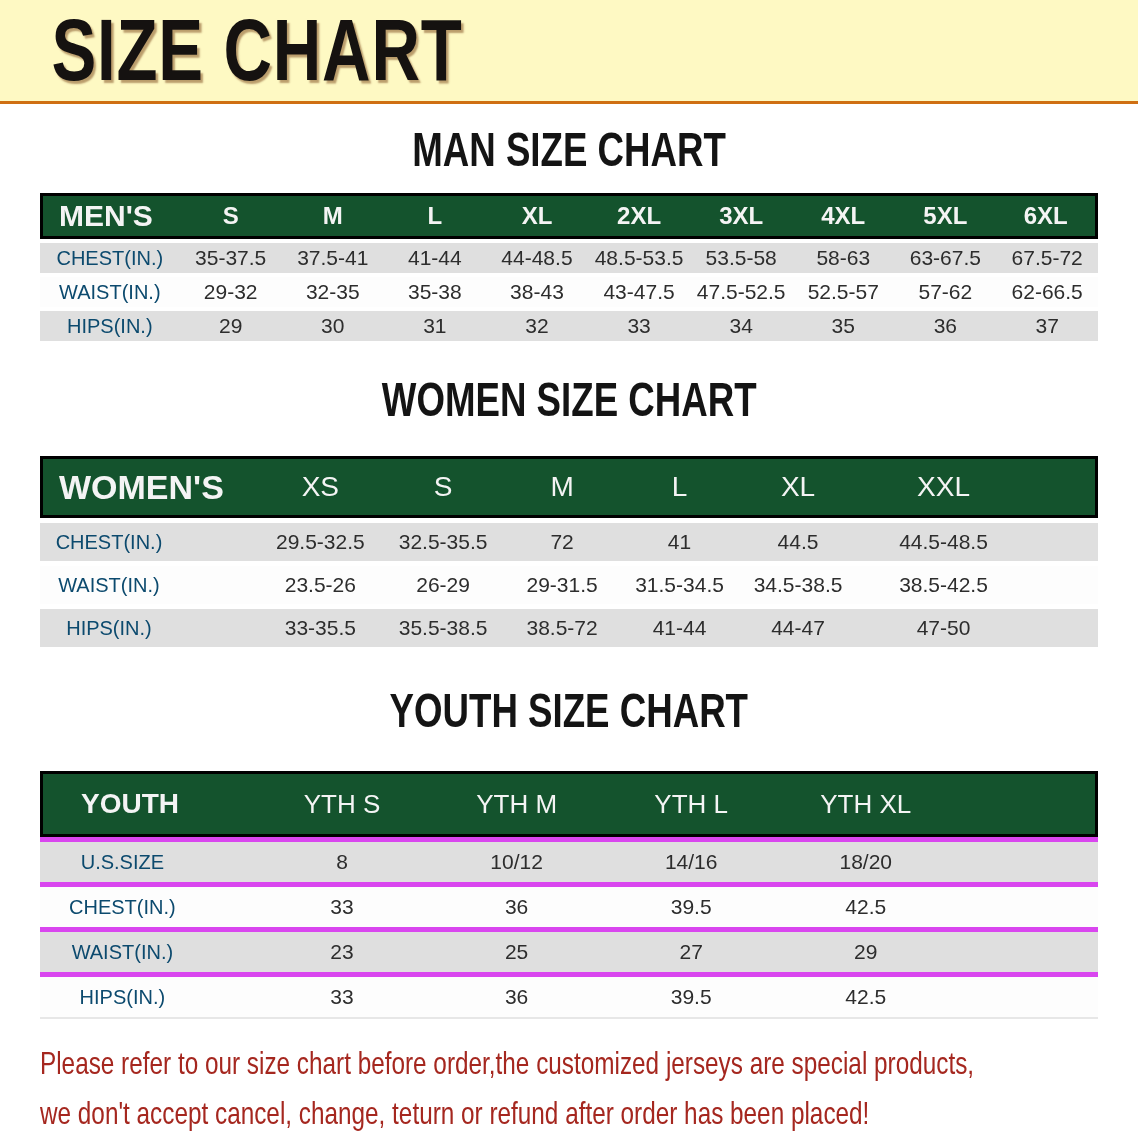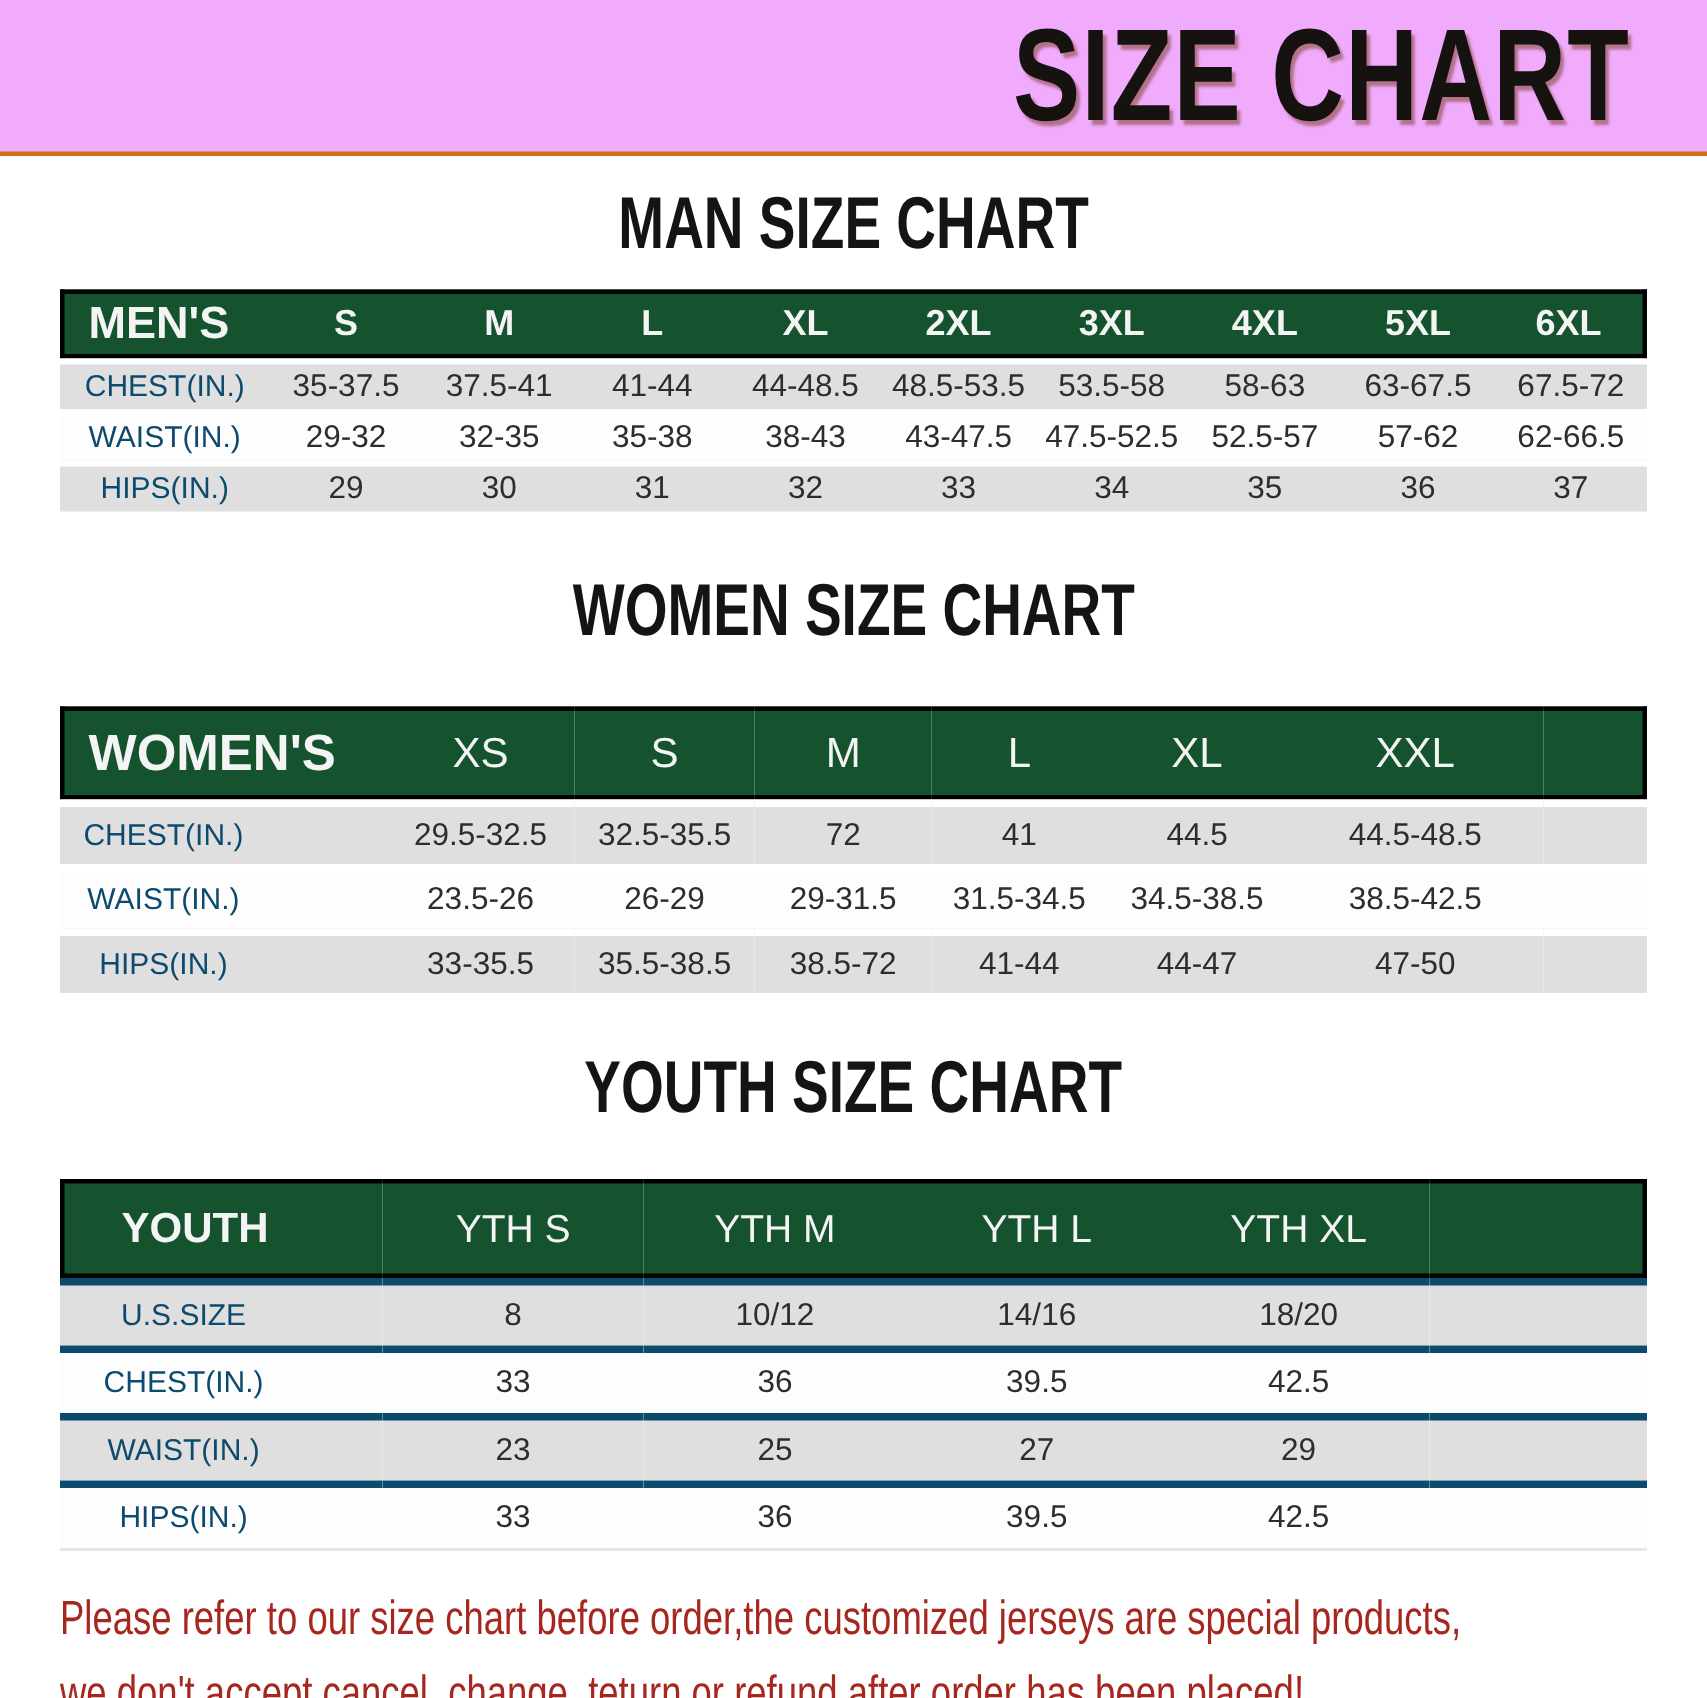--- a/index.html
+++ b/index.html
@@ -2,36 +2,36 @@
 <html><head>
 <meta charset="utf-8">
 <style>
   html,body{margin:0;padding:0;}
   body{
     width:1138px;height:1132px;overflow:hidden;background:#ffffff;
     font-family:"Liberation Sans",sans-serif;position:relative;
   }
   
   .banner{
-    height:101px;background:#f0abfc;border-bottom:3px solid #cf6f12;
-    display:flex;align-items:center;justify-content:flex-end;
+    height:101px;background:#fef9c3;border-bottom:3px solid #cf6f12;
+    display:flex;align-items:center;justify-content:flex-start;
   }
   .banner-title{
     display:inline-block;font-size:84px;font-weight:bold;color:#151210;
     transform:scale(0.80,1.04);letter-spacing:1px;white-space:nowrap;
     text-shadow:3px 3px 2px rgba(105,45,0,0.45);
   }
   
   .sec-title{display:flex;align-items:center;justify-content:center;text-align:center;}
   .sec-title .cond{
     display:inline-block;font-size:47px;font-weight:bold;color:#141414;
     transform:scale(0.78,1.04);white-space:nowrap;letter-spacing:0px;
   }
   .t-men{height:89px;border-radius:11px;}
-  .t-women{height:130px;}
+  .t-women{height:115px;}
   .t-youth{height:124px;}
   
   table{
     width:1058px;margin:0 40px;border-collapse:separate;border-spacing:0;
     table-layout:fixed;
   }
   th,td{padding:0;white-space:nowrap;overflow:visible;}
   thead th{
     background:#14532d;color:#f4f4f4;vertical-align:middle;
     border-top:3px solid #000;border-bottom:3px solid #000;
@@ -48,21 +48,21 @@
   tbody td{
     text-align:center;color:#2d2d2d;font-size:21px;vertical-align:middle;
     border-top:4px solid #ffffff;
   }
   tbody td.row-label{font-size:20px;color:#0c4a6e;}
   tbody tr.gray td{background:#dfdfdf;}
   tbody tr.white td{background:#fdfdfd;}
   .men-table tbody td{height:30px;}
   .women-table tbody td{height:38px;border-top:5px solid #ffffff;}
   .women-table td.row-label{padding-right:80px;}
-  .youth-table tbody td{height:40px;border-top:5px solid #0c4a6e;}
+  .youth-table tbody td{height:40px;border-top:5px solid #d946ef;}
   .youth-table td.row-label{padding-right:50px;}
   .youth-table{border-bottom:2px solid #e7e7e7;}
   
   .disclaimer{margin:19px 0 0 40px;color:#A5271F;}
   .disclaimer .dline{
     display:block;font-size:32px;line-height:50px;white-space:nowrap;
     transform:scaleX(0.76);transform-origin:left center;font-weight:500;
   }
 </style>
 </head>

